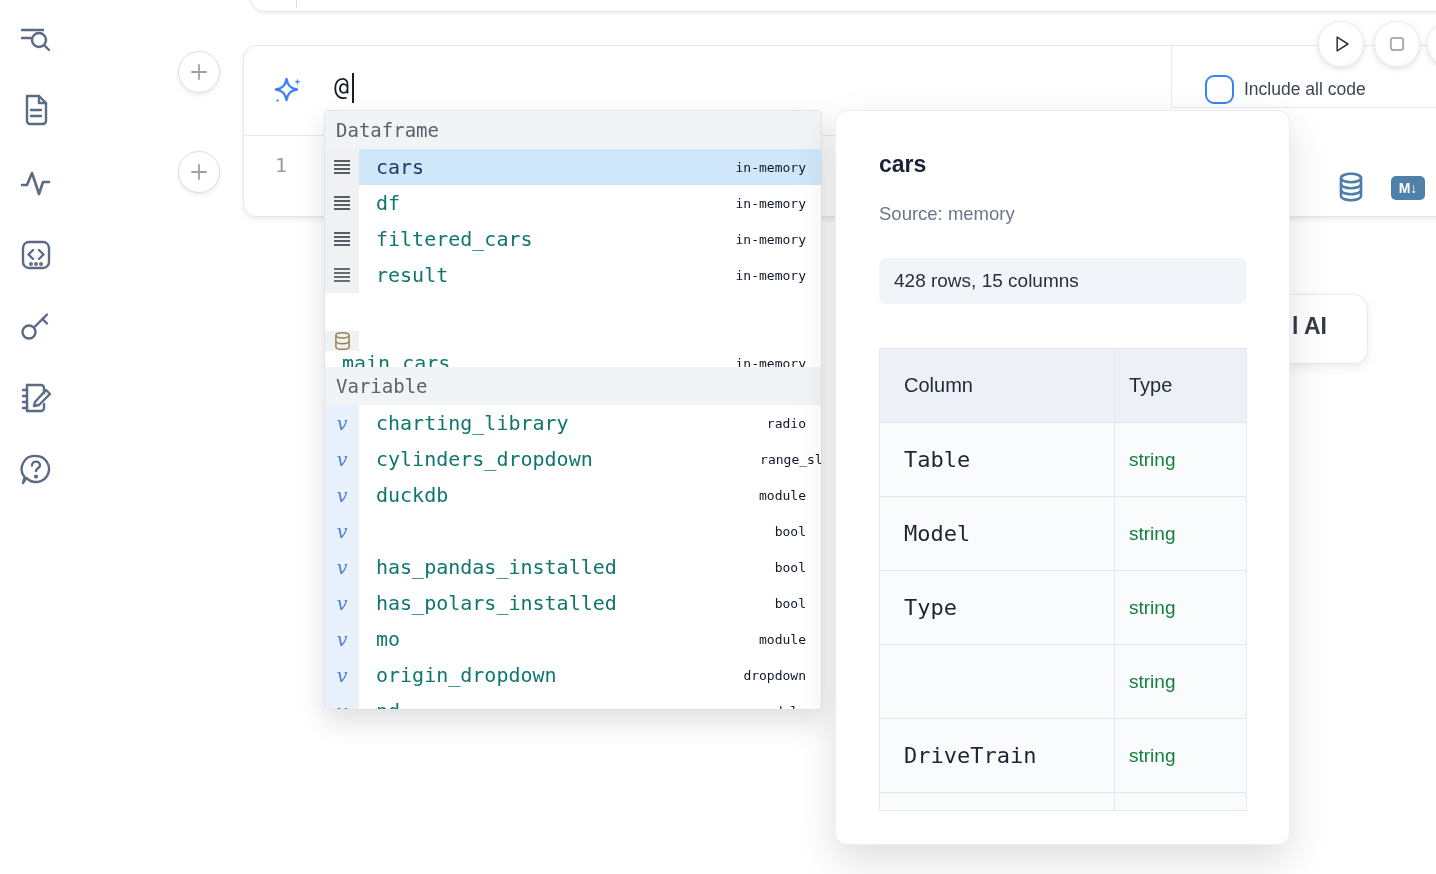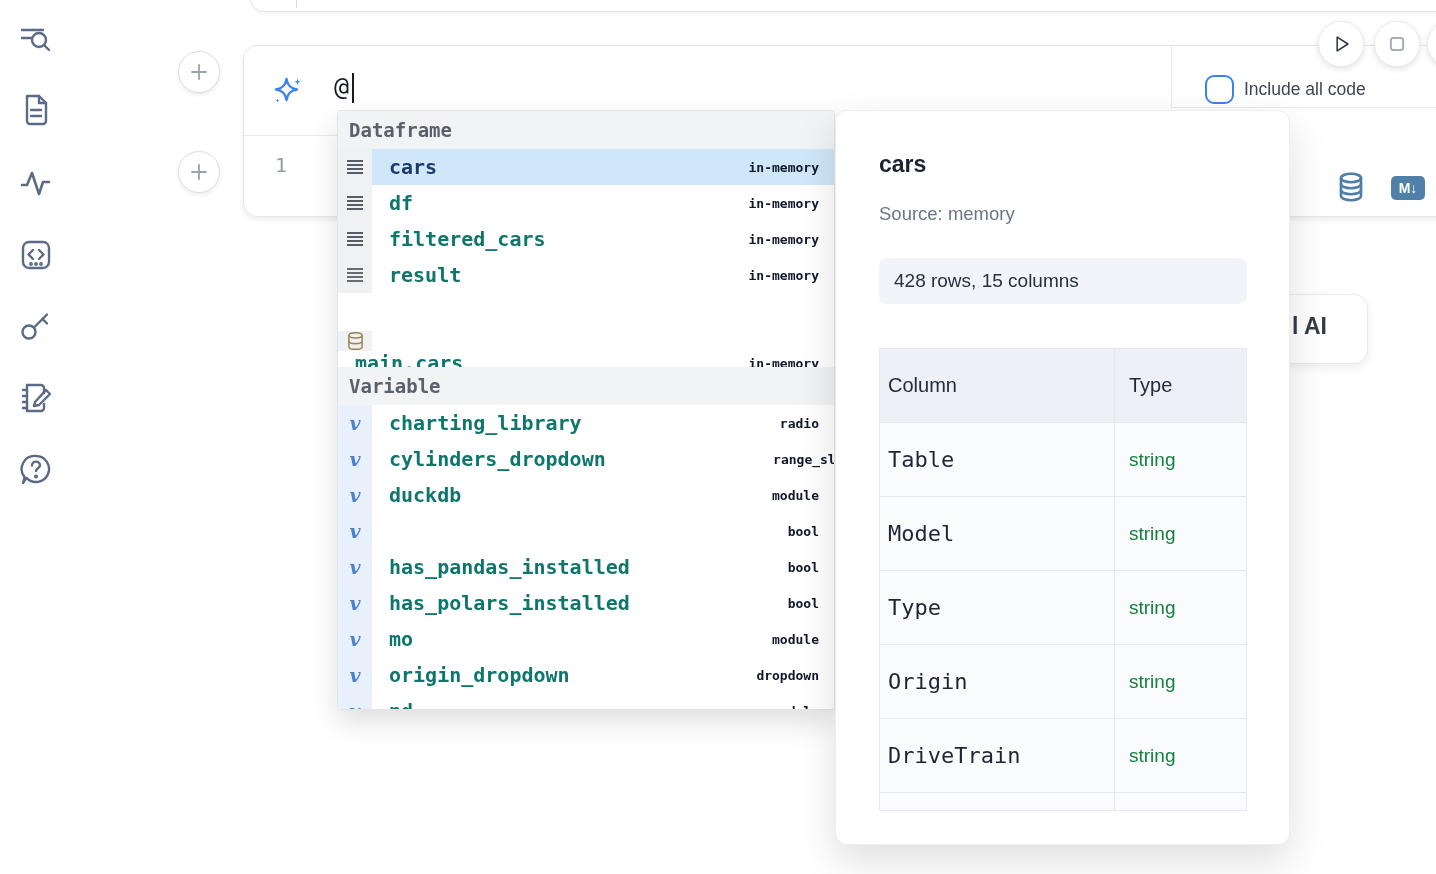--- a/index.html
+++ b/index.html
@@ -37,22 +37,22 @@
 
   .action-db{position:absolute;left:1094px;top:126px;width:26px;height:30px;color:#4d7ea8;}
   .action-md{position:absolute;left:1147px;top:130px;width:34px;height:24px;background:#4e80a8;border-radius:5px;
     color:#fff;font-weight:bold;font-size:14px;display:flex;align-items:center;justify-content:center;letter-spacing:0;}
 
   
   .circle-btn{position:absolute;top:21px;width:44px;height:44px;border-radius:50%;background:#fff;
     border:1px solid #ececee;box-shadow:0 2px 6px rgba(0,0,0,.12);display:flex;align-items:center;justify-content:center;}
 
   
-  .dropdown{position:absolute;left:337px;top:110px;width:498px;height:600px;background:#fff;
-    border:1px solid #e2e4e8;border-radius:4px;box-shadow:0 12px 28px rgba(0,0,0,.13);overflow:hidden;box-sizing:border-box;z-index:6;font-weight:bold;}
+  .dropdown{position:absolute;left:324px;top:110px;width:498px;height:600px;background:#fff;
+    border:1px solid #e2e4e8;border-radius:4px;box-shadow:0 12px 28px rgba(0,0,0,.13);overflow:hidden;box-sizing:border-box;z-index:6;}
   .ac-header{position:absolute;left:0;right:0;height:38px;background:#f2f3f5;color:#59616d;
     font-family:"DejaVu Sans Mono",monospace;font-size:19px;line-height:38px;padding-left:11px;box-sizing:border-box;}
   .ac-row{position:absolute;left:0;right:0;height:36px;display:flex;align-items:center;background:#fff;}
   .ac-gutter{width:34px;align-self:stretch;background:#f0f1f3;display:flex;align-items:center;justify-content:center;flex:none;}
   .ac-gutter.var{background:#e8f1fb;}
   .vglyph{font-family:"DejaVu Serif",serif;font-style:italic;font-size:19px;color:#4b82cb;}
   .ac-body{flex:1;display:flex;align-items:center;align-self:stretch;padding-left:17px;padding-right:15px;}
   .ac-row.selected .ac-body{background:#cfe7f9;}
   .ac-name{font-family:"DejaVu Sans Mono",monospace;font-size:20px;color:#0f766e;white-space:nowrap;}
   .ac-row.selected .ac-name{color:#1d3a6b;}
@@ -62,21 +62,21 @@
   
   .panel{position:absolute;left:835px;top:110px;width:455px;height:735px;background:#fff;border:1px solid #eceef1;
     border-radius:12px;box-shadow:0 16px 40px rgba(0,0,0,.13);z-index:7;box-sizing:border-box;}
   .panel-title{position:absolute;left:43px;top:40px;font-size:23px;font-weight:bold;color:#1a2234;}
   .panel-source{position:absolute;left:43px;top:92px;font-size:18.5px;color:#6a7688;}
   .pill{position:absolute;left:43px;top:147px;width:368px;height:46px;background:#f1f5f9;border-radius:8px;
     font-size:19px;color:#28303f;line-height:46px;padding-left:15px;box-sizing:border-box;}
   .ptable{position:absolute;left:43px;top:237px;width:368px;height:463px;overflow:hidden;border:1px solid #e6eaef;box-sizing:border-box;}
   .pt-row{position:relative;height:74px;background:#fafbfc;border-bottom:1px solid #e4e8ee;box-sizing:border-box;}
   .pt-row.head{background:#edf1f7;}
-  .pt-c1{position:absolute;left:8px;top:0;line-height:73px;font-family:"DejaVu Sans Mono",monospace;font-size:22px;color:#1d2535;}
+  .pt-c1{position:absolute;left:24px;top:0;line-height:73px;font-family:"DejaVu Sans Mono",monospace;font-size:22px;color:#1d2535;}
   .pt-row.head .pt-c1{font-family:"Liberation Sans",sans-serif;font-size:20px;color:#222b3a;}
   .pt-c2{position:absolute;left:249px;top:0;line-height:73px;font-size:19px;color:#15803d;}
   .pt-row.head .pt-c2{font-size:20px;color:#222b3a;}
   .pt-vline{position:absolute;left:234px;top:0;bottom:0;width:1px;background:#e4e8ee;}
 
   
   .ai-card{position:absolute;left:1160px;top:294px;width:206px;height:68px;background:#fff;border:1px solid #e8eaed;
     border-radius:14px;box-shadow:0 4px 10px rgba(0,0,0,.07);z-index:5;}
   .ai-card-label{position:absolute;right:40px;top:18px;font-size:23px;font-weight:bold;color:#333b49;white-space:pre;}
 </style>
@@ -380,21 +380,20 @@
         <span class="pt-c1">Model</span>
         <span class="pt-c2">string</span>
         <span class="pt-vline"></span>
       </div>
       <div class="pt-row">
         <span class="pt-c1">Type</span>
         <span class="pt-c2">string</span>
         <span class="pt-vline"></span>
       </div>
       <div class="pt-row">
-        <span class="pt-c1">Origin</span>
         <span class="pt-c2">string</span>
         <span class="pt-vline"></span>
       </div>
       <div class="pt-row">
         <span class="pt-c1">DriveTrain</span>
         <span class="pt-c2">string</span>
         <span class="pt-vline"></span>
       </div>
       <div class="pt-row">
         <span class="pt-vline"></span>

